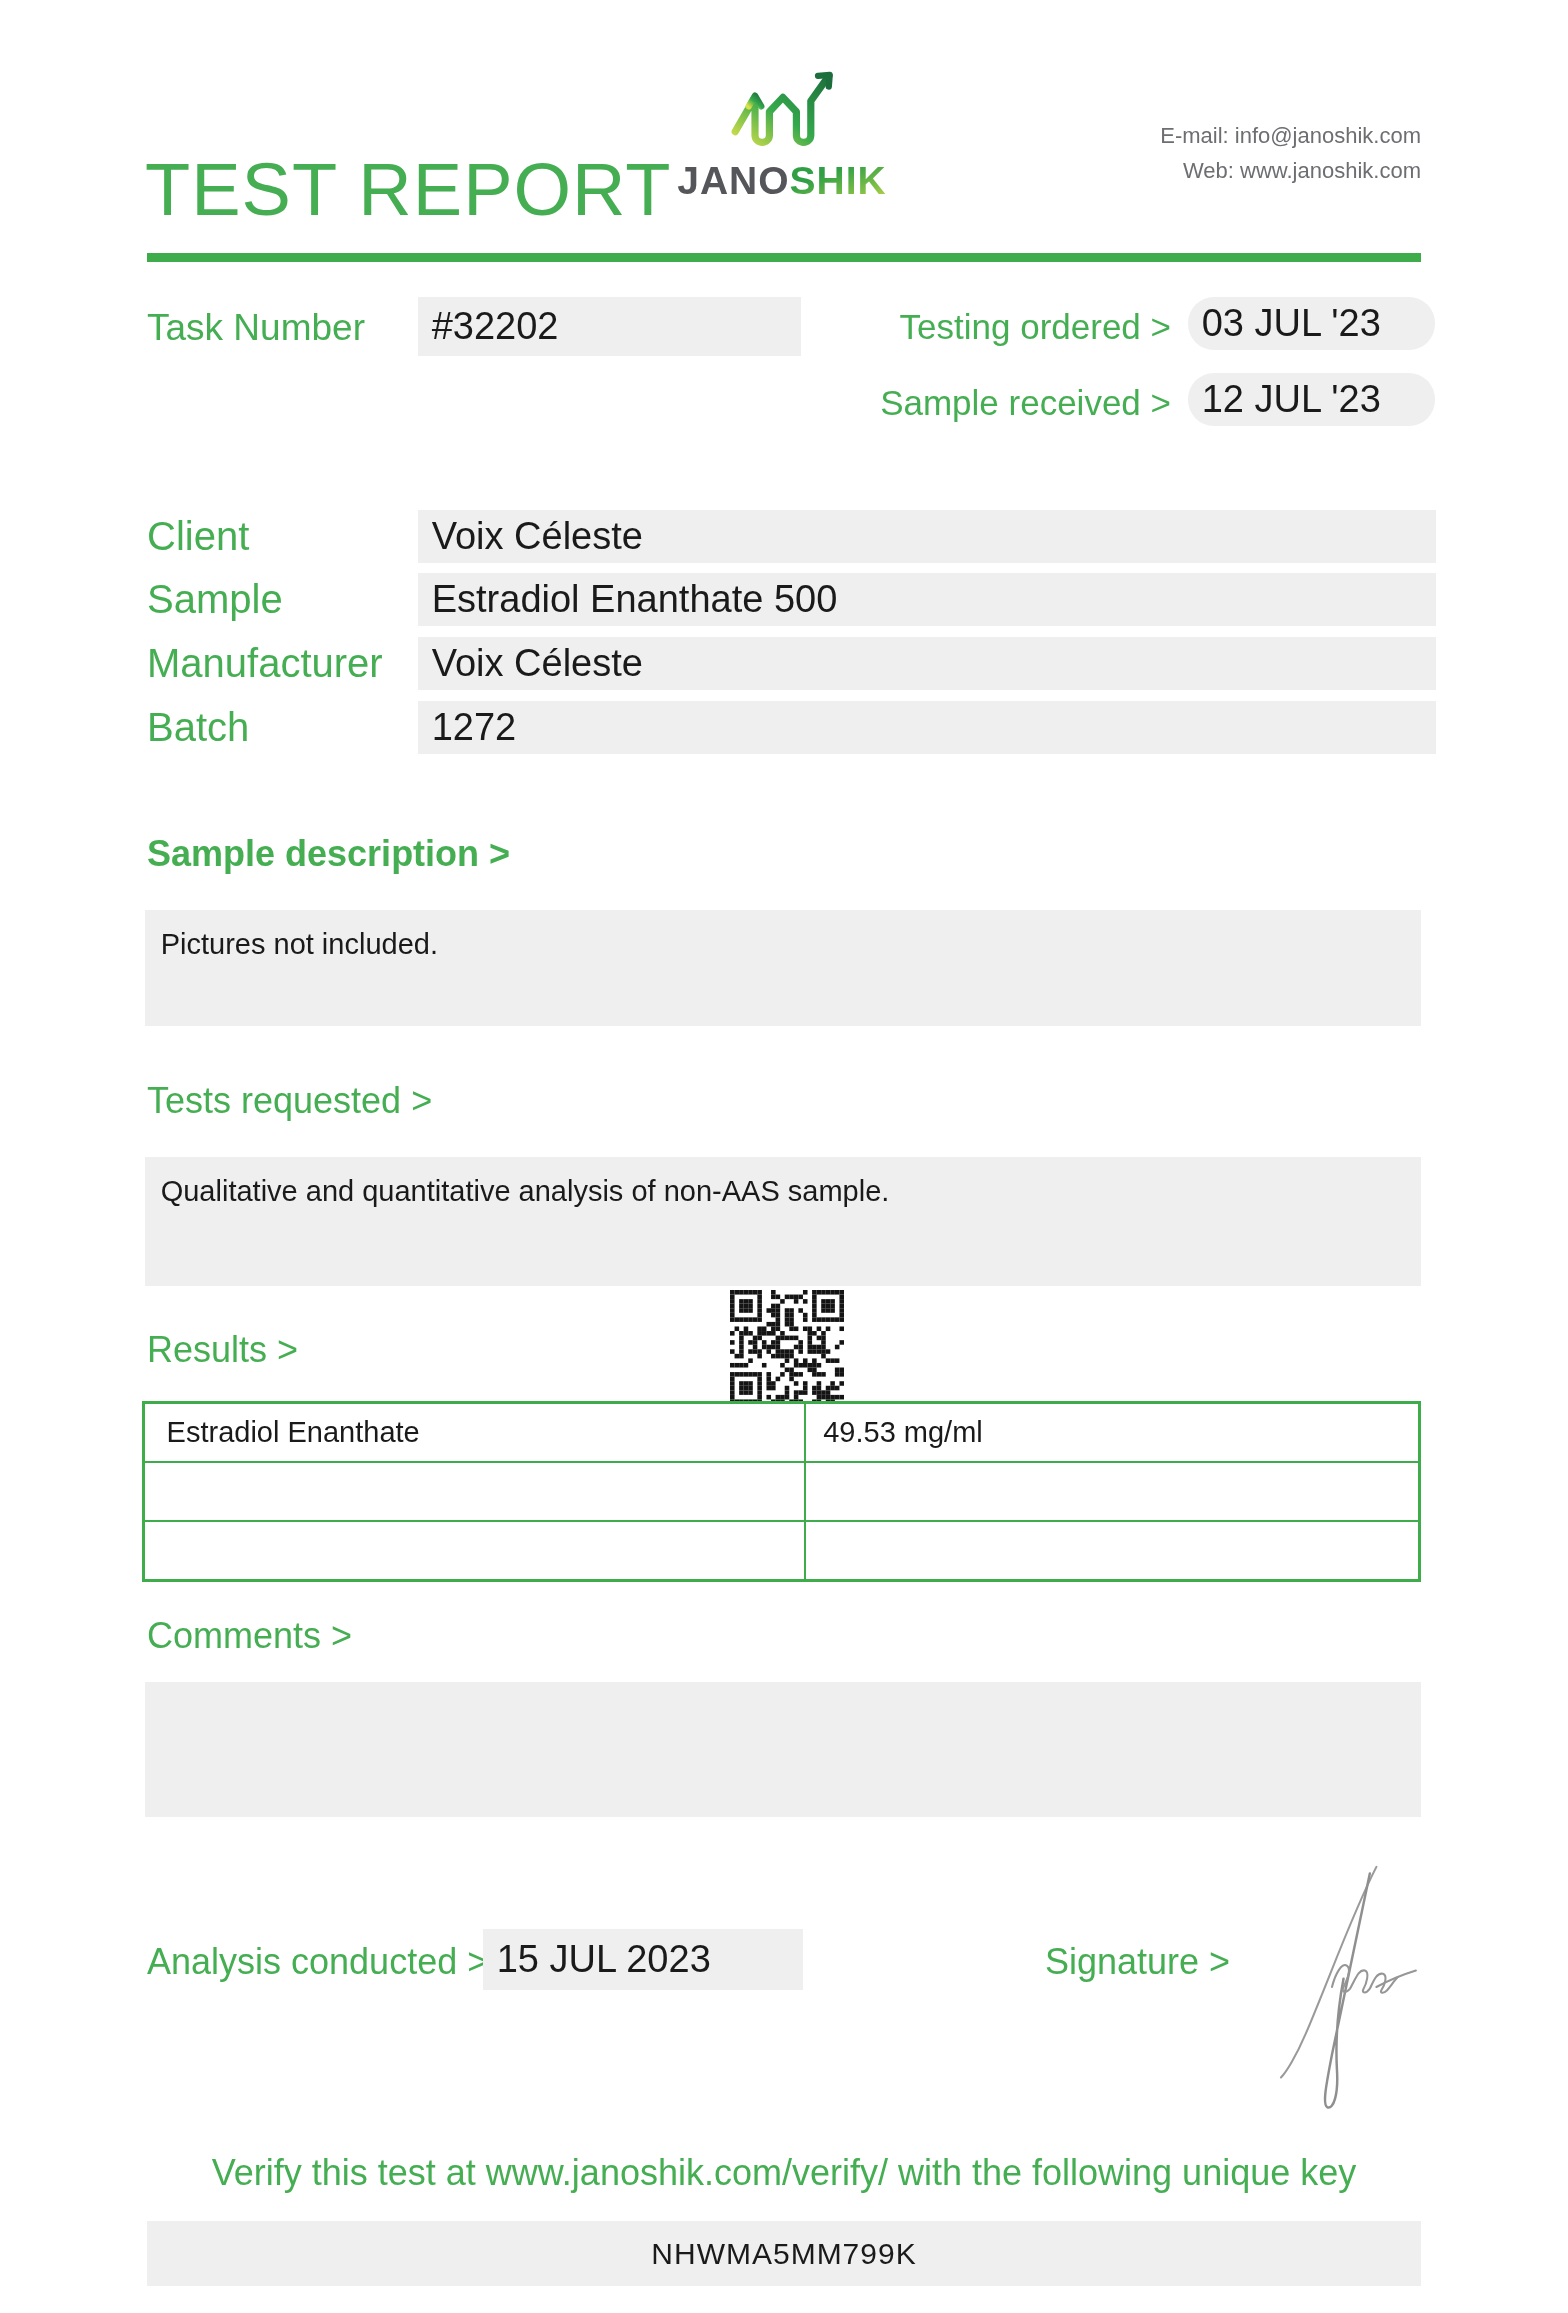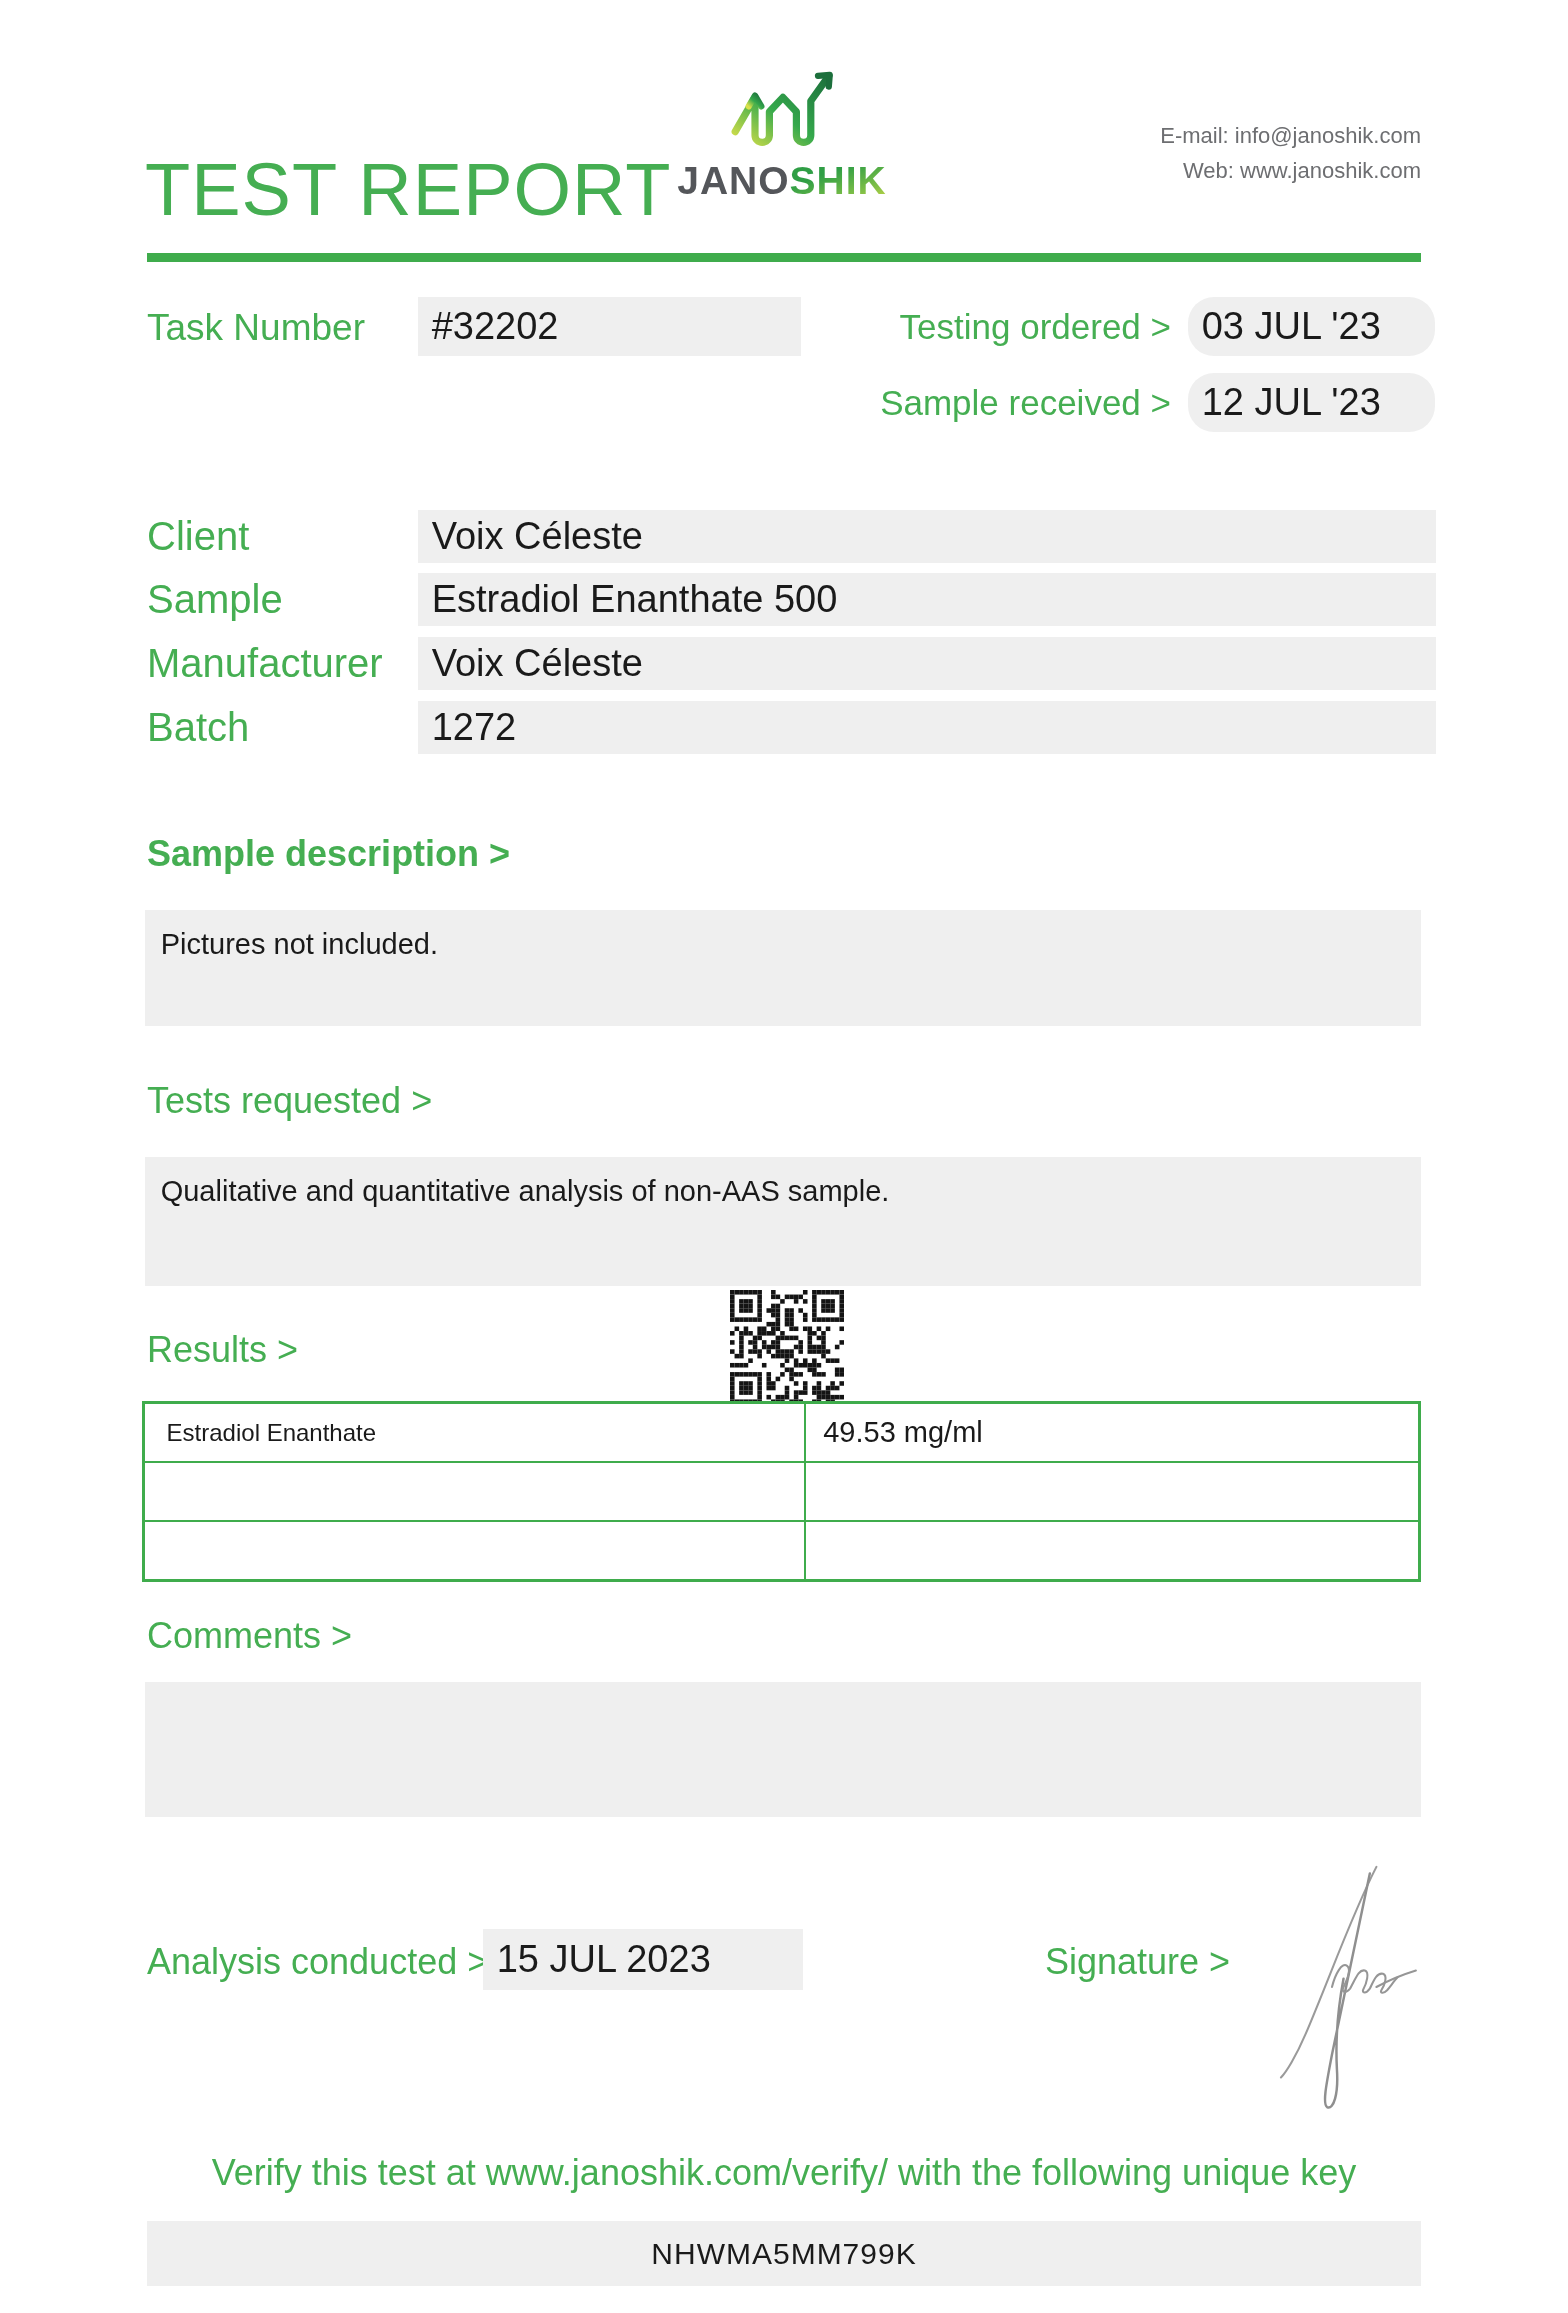--- a/index.html
+++ b/index.html
@@ -22,37 +22,37 @@
   }
   .contact{right:147px; top:118px; text-align:right; font-size:22px; color:var(--gray); line-height:35px; white-space:nowrap;}
   .hrule{left:147px; width:1274px; top:253px; height:8.8px; background:var(--line);}
   
   .glabel{color:var(--green); font-size:37px; white-space:nowrap;}
   .task-label{left:147px; top:299px; line-height:57px;}
   .vbox{background:var(--boxgray); display:flex; align-items:center; padding-left:13.7px; font-size:38px; color:var(--dark); white-space:nowrap;}
   .task-box{left:418px; top:297px; width:369px; height:59px;}
   .date-label{font-size:35px; text-align:right; width:294px; line-height:59px;}
   .dl1{left:877px; top:297px;} .dl2{left:877px; top:373px;}
-  .date-box{left:1188px; width:233px; height:59px;border-radius:26px;}
+  .date-box{left:1188px; width:233px; height:53px;border-radius:26px;}
   .db1{top:297px;} .db2{top:373px;}
   
   .info-label{font-size:40px; line-height:53px;}
   .info-box{left:418px; width:1004px; height:53px;}
   
   .sec-head{font-size:36px; color:var(--green); white-space:nowrap;}
   .graybox{background:var(--boxgray); font-size:29px; color:var(--dark); padding:17.6px 15.7px; box-sizing:border-box;}
   .desc-box{left:145px; top:910px; width:1276px; height:116px;}
   .tests-box{left:145px; top:1157px; width:1276px; height:129px;}
   .comments-box{left:145px; top:1682px; width:1276px; height:135px;}
   .qr{left:730px; top:1290px; width:114px; height:114px;}
   
   .rtable{left:142px; top:1401px; width:1279px; border:3.9px solid var(--line); box-sizing:border-box;}
   .rrow{display:flex; height:57px; border-top:2.9px solid var(--line);}
   .rrow:first-child{border-top:none;}
-  .rcell-name{width:637px; border-right:2.9px solid var(--line); display:flex; align-items:center; padding-left:21.6px; font-size:24px; color:var(--dark); white-space:nowrap;}
+  .rcell-name{width:637px; border-right:2.9px solid var(--line); display:flex; align-items:center; padding-left:21.6px; font-size:29px; color:var(--dark); white-space:nowrap;}
   .rcell-val{flex:1; display:flex; align-items:center; padding-left:17.6px; font-size:29px; color:var(--dark); white-space:nowrap;}
   
   .analysis-label{left:147px; top:1931px; line-height:61px; font-size:36px;}
   .analysis-box{left:483px; top:1929px; width:306px; height:61px;}
   .sig-label{left:1045px; top:1931px; line-height:61px; font-size:36px;}
   .sig{left:1253px; top:1835px; width:181px; height:299px;}
   .verify{left:0; top:2152px; width:1568px; text-align:center; font-size:36px; color:var(--green); white-space:nowrap;}
   .key-box{left:147px; top:2221px; width:1274px; height:65px; background:var(--boxgray);
     display:flex; align-items:center; justify-content:center; font-size:30px; color:var(--dark); letter-spacing:1px;}
 </style>

